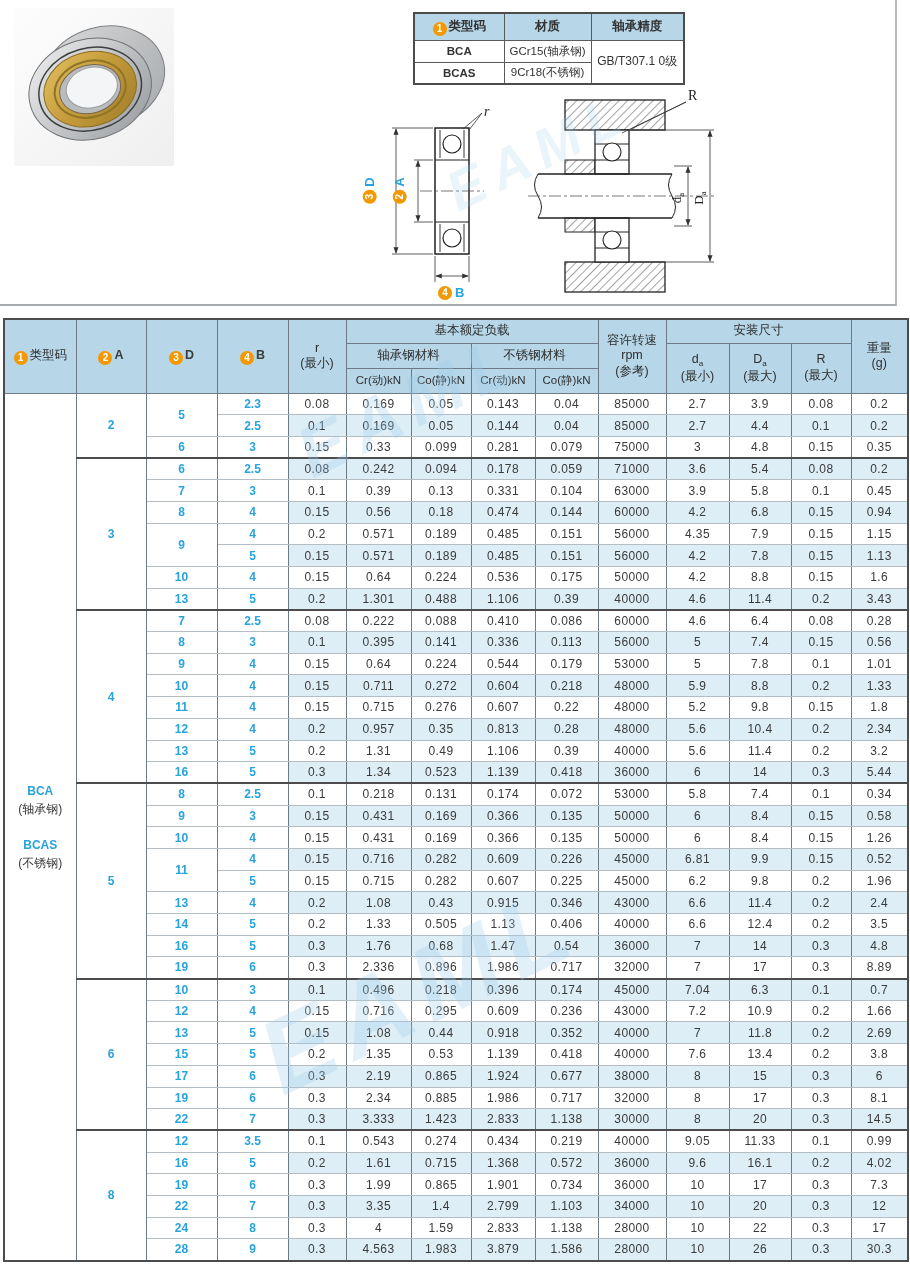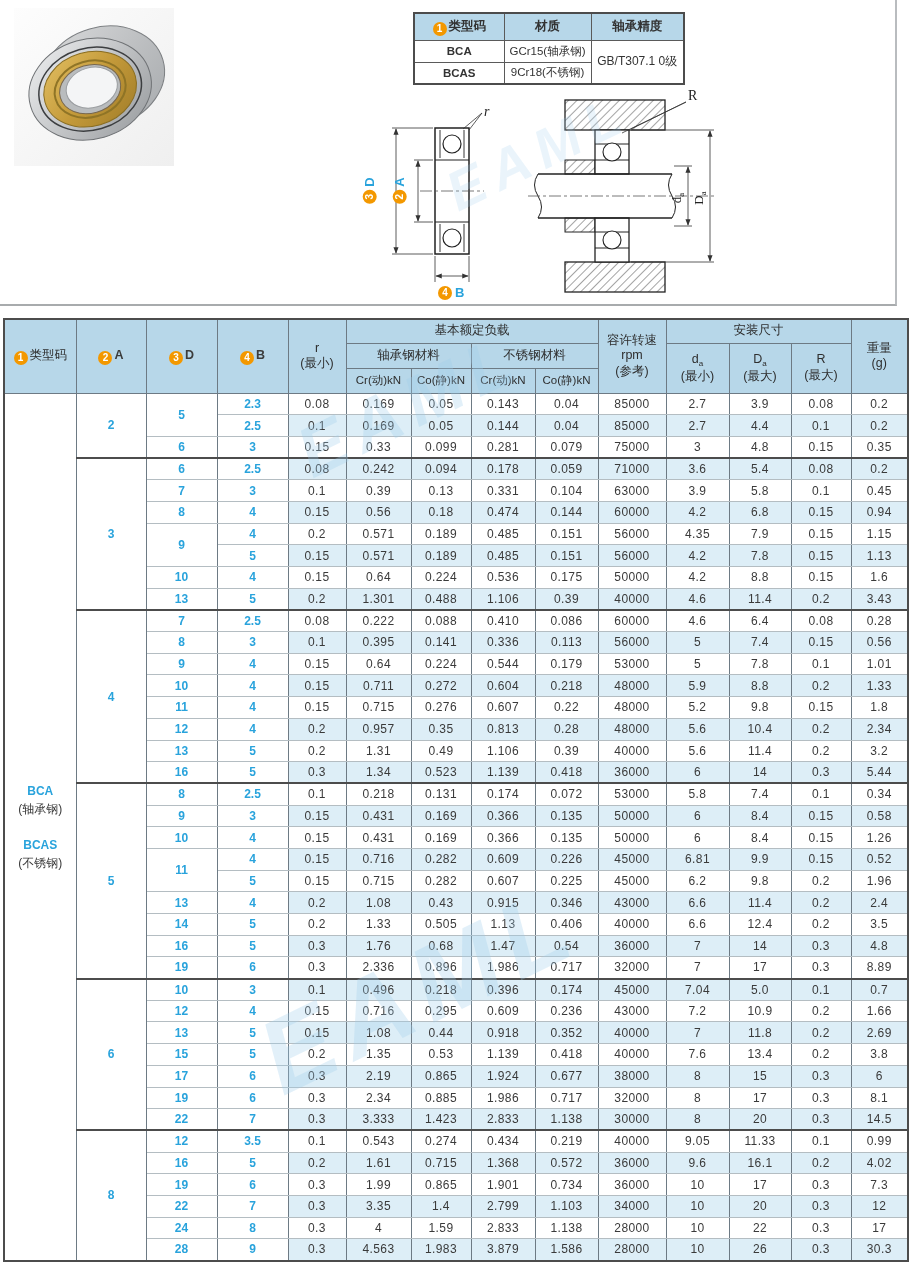--- a/index.html
+++ b/index.html
@@ -663,21 +663,21 @@
         <td rowspan="7" class="blue dim-col">6</td>
         <td class="blue dim-col">10</td>
         <td class="blue dim-col">3</td>
         <td class="val alt">0.1</td>
         <td class="val alt">0.496</td>
         <td class="val alt">0.218</td>
         <td class="val alt">0.396</td>
         <td class="val alt">0.174</td>
         <td class="val alt">45000</td>
         <td class="val alt">7.04</td>
-        <td class="val alt">5.0</td>
+        <td class="val alt">6.3</td>
         <td class="val alt">0.1</td>
         <td class="val alt">0.7</td>
       </tr>
       <tr>
         <td class="blue dim-col">12</td>
         <td class="blue dim-col">4</td>
         <td class="val">0.15</td>
         <td class="val">0.716</td>
         <td class="val">0.295</td>
         <td class="val">0.609</td>

